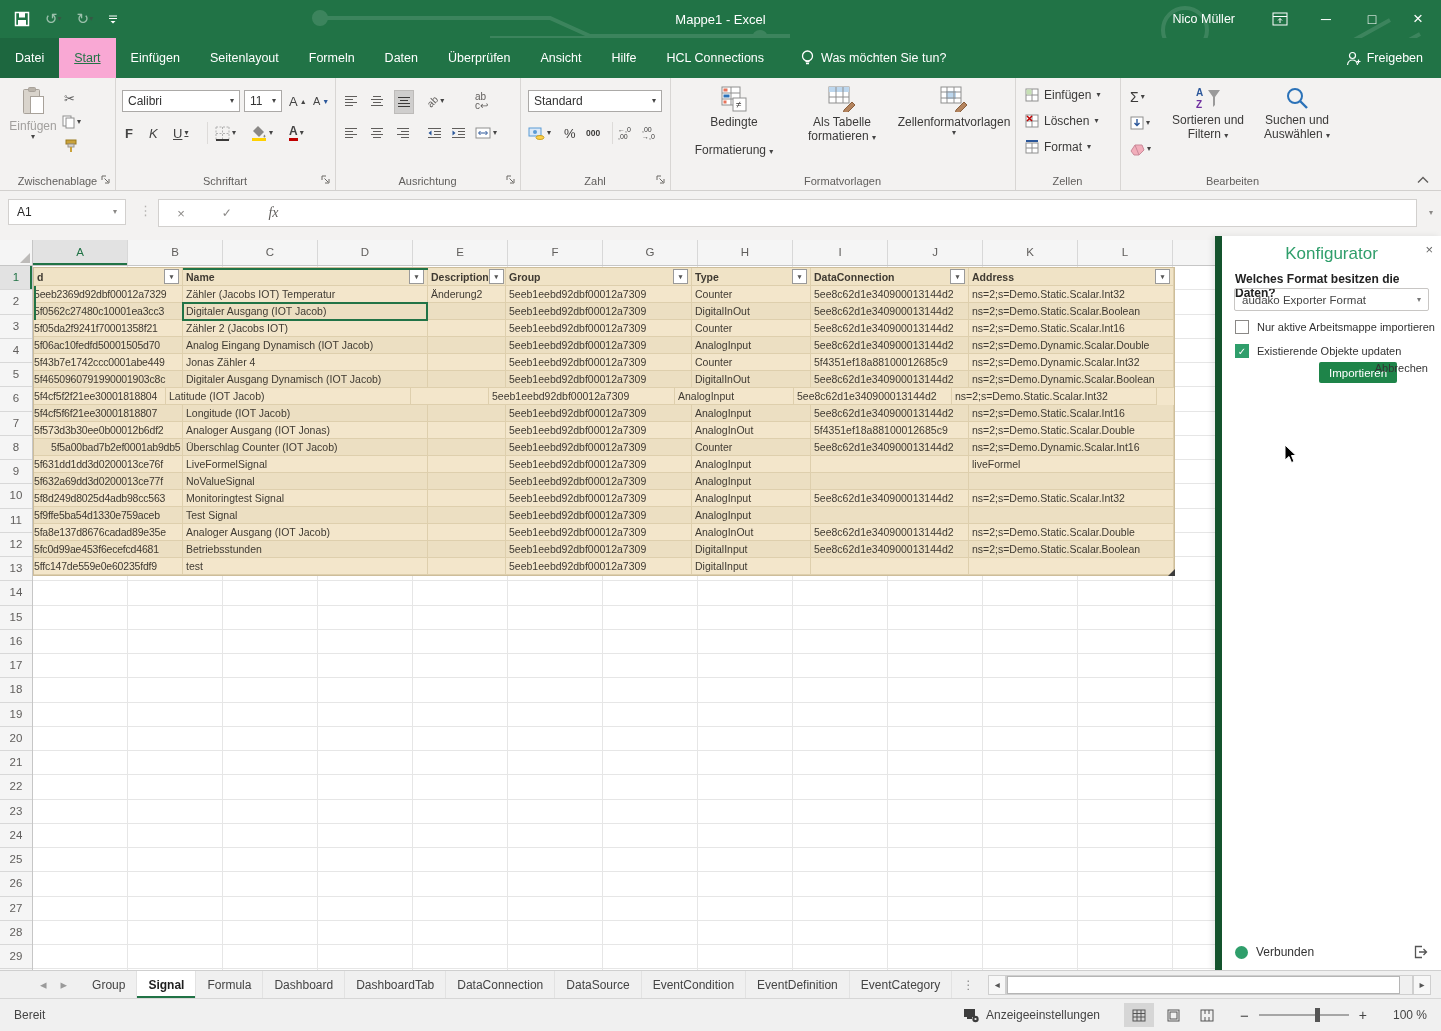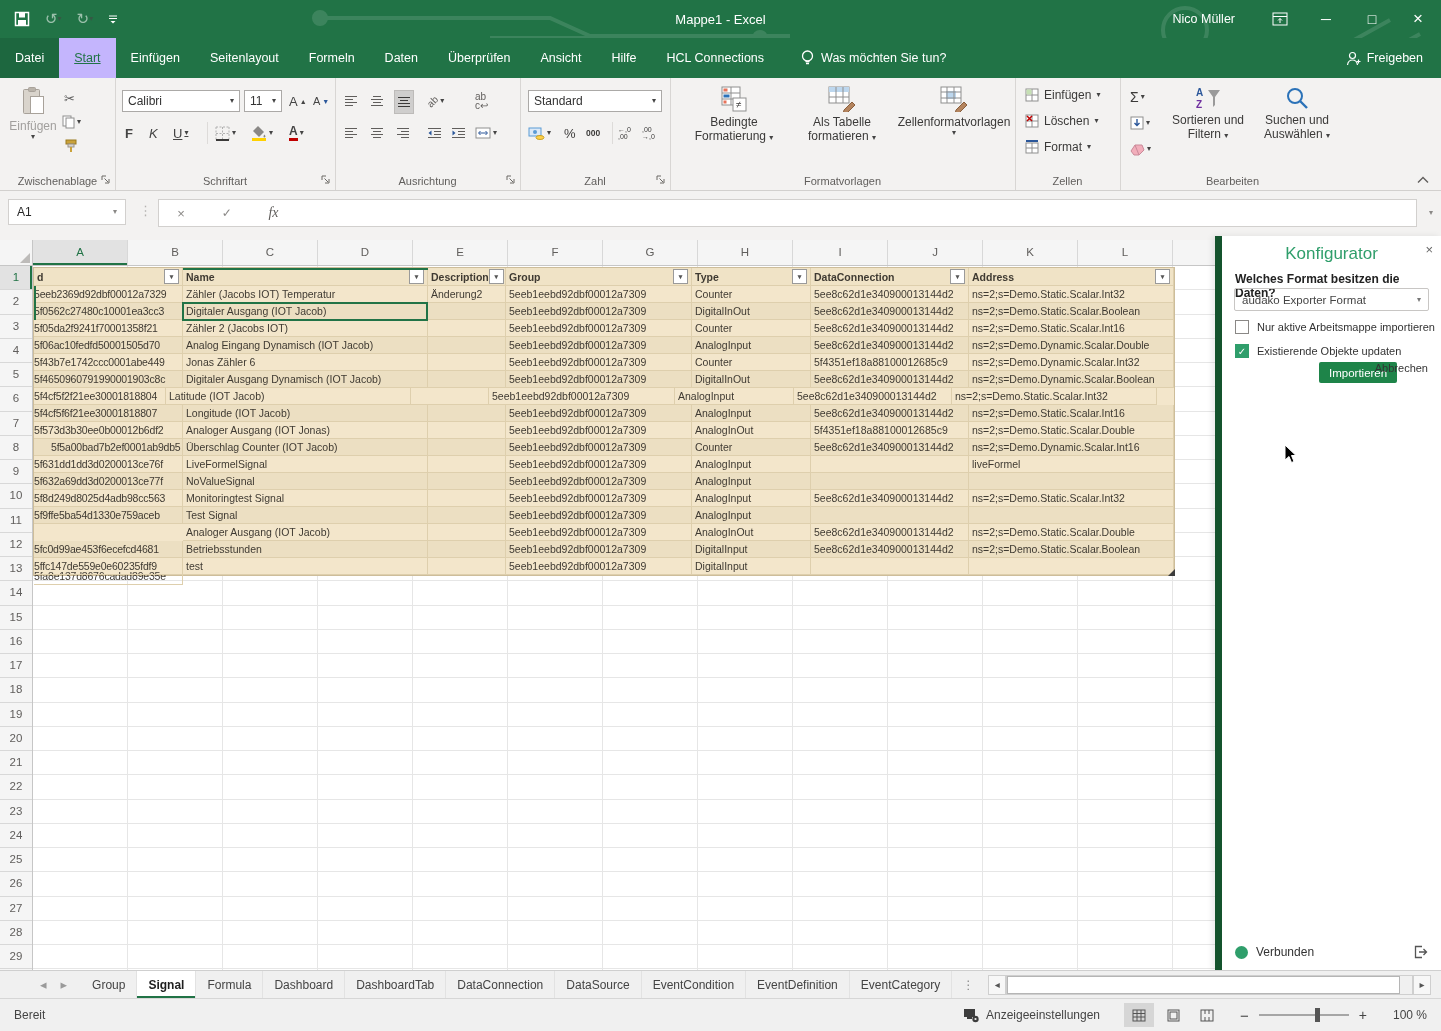--- a/index.html
+++ b/index.html
@@ -12,21 +12,21 @@
   .qbtn{display:flex;align-items:center;color:#fff;font-size:15px;}
   .dim{opacity:.55;}
   .title-center{position:absolute;left:0;right:0;top:0;height:38px;display:flex;align-items:center;justify-content:center;font-size:13px;z-index:1;}
   .tb-right{position:absolute;right:0;top:0;height:38px;display:flex;align-items:center;z-index:2;}
   .username{font-size:12.5px;margin-right:22px;}
   .winbtn{width:46px;height:38px;display:flex;align-items:center;justify-content:center;font-size:14px;color:#fff;}
   
   .tabrow{position:absolute;left:0;top:38px;right:0;height:40px;background:#217346;display:flex;align-items:stretch;color:#fff;z-index:2;}
   .rtab{display:flex;align-items:center;padding:0 15px;font-size:12.5px;cursor:default;}
   .rtab.file{background:#1d673f;}
-  .rtab.active{background:#c4b5fd;color:#217346;text-decoration:underline;}
+  .rtab.active{background:#f9a8d4;color:#217346;text-decoration:underline;}
   .tellme{display:flex;align-items:center;gap:7px;margin-left:22px;font-size:12.5px;}
   .share{display:flex;align-items:center;gap:6px;margin-left:auto;margin-right:18px;font-size:12.5px;}
   
   .ribbon{position:absolute;left:0;top:78px;right:0;height:112px;background:#f3f2f1;border-bottom:1px solid #d2d0ce;z-index:1;}
   .rgroup{position:absolute;top:0;bottom:0;border-right:1px solid #d8d6d4;}
   .glabel{position:absolute;bottom:3px;left:0;right:0;text-align:center;font-size:11px;color:#605e5c;}
   .lnch{position:absolute;bottom:5px;width:11px;height:11px;}
   .bigbtn{position:absolute;display:flex;flex-direction:column;align-items:center;color:#3b3a39;font-size:12px;text-align:center;line-height:14px;}
   .bb-label{margin-top:3px;white-space:nowrap;}
   .dis{color:#a19f9d;}
@@ -369,21 +369,21 @@
         <svg width="26" height="26" viewBox="0 0 26 26">
           <rect x="1" y="1" width="18" height="18" fill="#fff" stroke="#8f8f8f"></rect>
             <path d="M1 7h18M1 13h18M10 1v18" stroke="#8f8f8f"></path>
           <rect x="2.5" y="2.5" width="4" height="3" fill="#e8735a"></rect>
             <rect x="2.5" y="8.5" width="6" height="3" fill="#2b72b8"></rect>
             <rect x="2.5" y="14.5" width="3" height="3" fill="#e8735a"></rect>
           <rect x="12" y="12" width="13" height="13" fill="#fff" stroke="#8f8f8f"></rect>
             <text x="15" y="22" font-size="10" fill="#3b3a39">≠</text>
         </svg>
         <span class="bb-label">Bedingte</span>
-        <span class="bb-label" style="margin-top:0;"><span>Formatierung</span> <span class="caret">▾</span></span>
+        <span class="bb-label" style="margin-top:14px;"><span>Formatierung</span> <span class="caret">▾</span></span>
       </div>
       <div class="bigbtn" style="left:122px;top:8px;width:100px;">
         <svg width="28" height="26" viewBox="0 0 28 26">
           <rect x="1" y="1" width="20" height="16" fill="#fff" stroke="#8f8f8f"></rect>
             <rect x="1" y="1" width="20" height="5" fill="#bdd7ee"></rect>
           <path d="M1 11h20M8 1v16M15 1v16" stroke="#8f8f8f"></path>
           <path d="M16 24l8-8 3 3-8 8-4 1z" fill="#b4845e" stroke="#8a5f3d"></path>
         </svg>
         <span class="bb-label">Als Tabelle</span>
         <span class="bb-label" style="margin-top:0;"><span>formatieren</span> <span class="caret">▾</span></span>
@@ -603,21 +603,21 @@
             <div class="tcell idc" style="width: 149px;">5f06ac10fedfd50001505d70</div>
             <div class="tcell" style="width: 245px;">Analog Eingang Dynamisch (IOT Jacob)</div>
             <div class="tcell" style="width: 78px;"></div>
             <div class="tcell" style="width: 186px;">5eeb1eebd92dbf00012a7309</div>
             <div class="tcell" style="width: 119px;">AnalogInput</div>
             <div class="tcell" style="width: 158px;">5ee8c62d1e340900013144d2</div>
             <div class="tcell" style="width: 205px;">ns=2;s=Demo.Dynamic.Scalar.Double</div>
           </div>
           <div class="trow">
             <div class="tcell idc" style="width: 149px;">5f43b7e1742ccc0001abe449</div>
-            <div class="tcell" style="width: 245px;">Jonas Zähler 6</div>
+            <div class="tcell" style="width: 245px;">Jonas Zähler 4</div>
             <div class="tcell" style="width: 78px;"></div>
             <div class="tcell" style="width: 186px;">5eeb1eebd92dbf00012a7309</div>
             <div class="tcell" style="width: 119px;">Counter</div>
             <div class="tcell" style="width: 158px;">5f4351ef18a88100012685c9</div>
             <div class="tcell" style="width: 205px;">ns=2;s=Demo.Dynamic.Scalar.Int32</div>
           </div>
           <div class="trow">
             <div class="tcell idc" style="width: 149px;">5f4650960791990001903c8c</div>
             <div class="tcell" style="width: 245px;">Digitaler Ausgang Dynamisch (IOT Jacob)</div>
             <div class="tcell" style="width: 78px;"></div>
@@ -692,21 +692,21 @@
           <div class="trow">
             <div class="tcell idc" style="width: 149px;">5f9ffe5ba54d1330e759aceb</div>
             <div class="tcell" style="width: 245px;">Test Signal</div>
             <div class="tcell" style="width: 78px;"></div>
             <div class="tcell" style="width: 186px;">5eeb1eebd92dbf00012a7309</div>
             <div class="tcell" style="width: 119px;">AnalogInput</div>
             <div class="tcell" style="width: 158px;"></div>
             <div class="tcell" style="width: 205px;"></div>
           </div>
           <div class="trow">
-            <div class="tcell idc" style="width: 149px; margin-top: 44px;">5fa8e137d8676cadad89e35e</div>
+            <div class="tcell idc" style="width: 149px;">5fa8e137d8676cadad89e35e</div>
             <div class="tcell" style="width: 245px;">Analoger Ausgang (IOT Jacob)</div>
             <div class="tcell" style="width: 78px;"></div>
             <div class="tcell" style="width: 186px;">5eeb1eebd92dbf00012a7309</div>
             <div class="tcell" style="width: 119px;">AnalogInOut</div>
             <div class="tcell" style="width: 158px;">5ee8c62d1e340900013144d2</div>
             <div class="tcell" style="width: 205px;">ns=2;s=Demo.Static.Scalar.Double</div>
           </div>
           <div class="trow">
             <div class="tcell idc" style="width: 149px;">5fc0d99ae453f6ecefcd4681</div>
             <div class="tcell" style="width: 245px;">Betriebsstunden</div>

